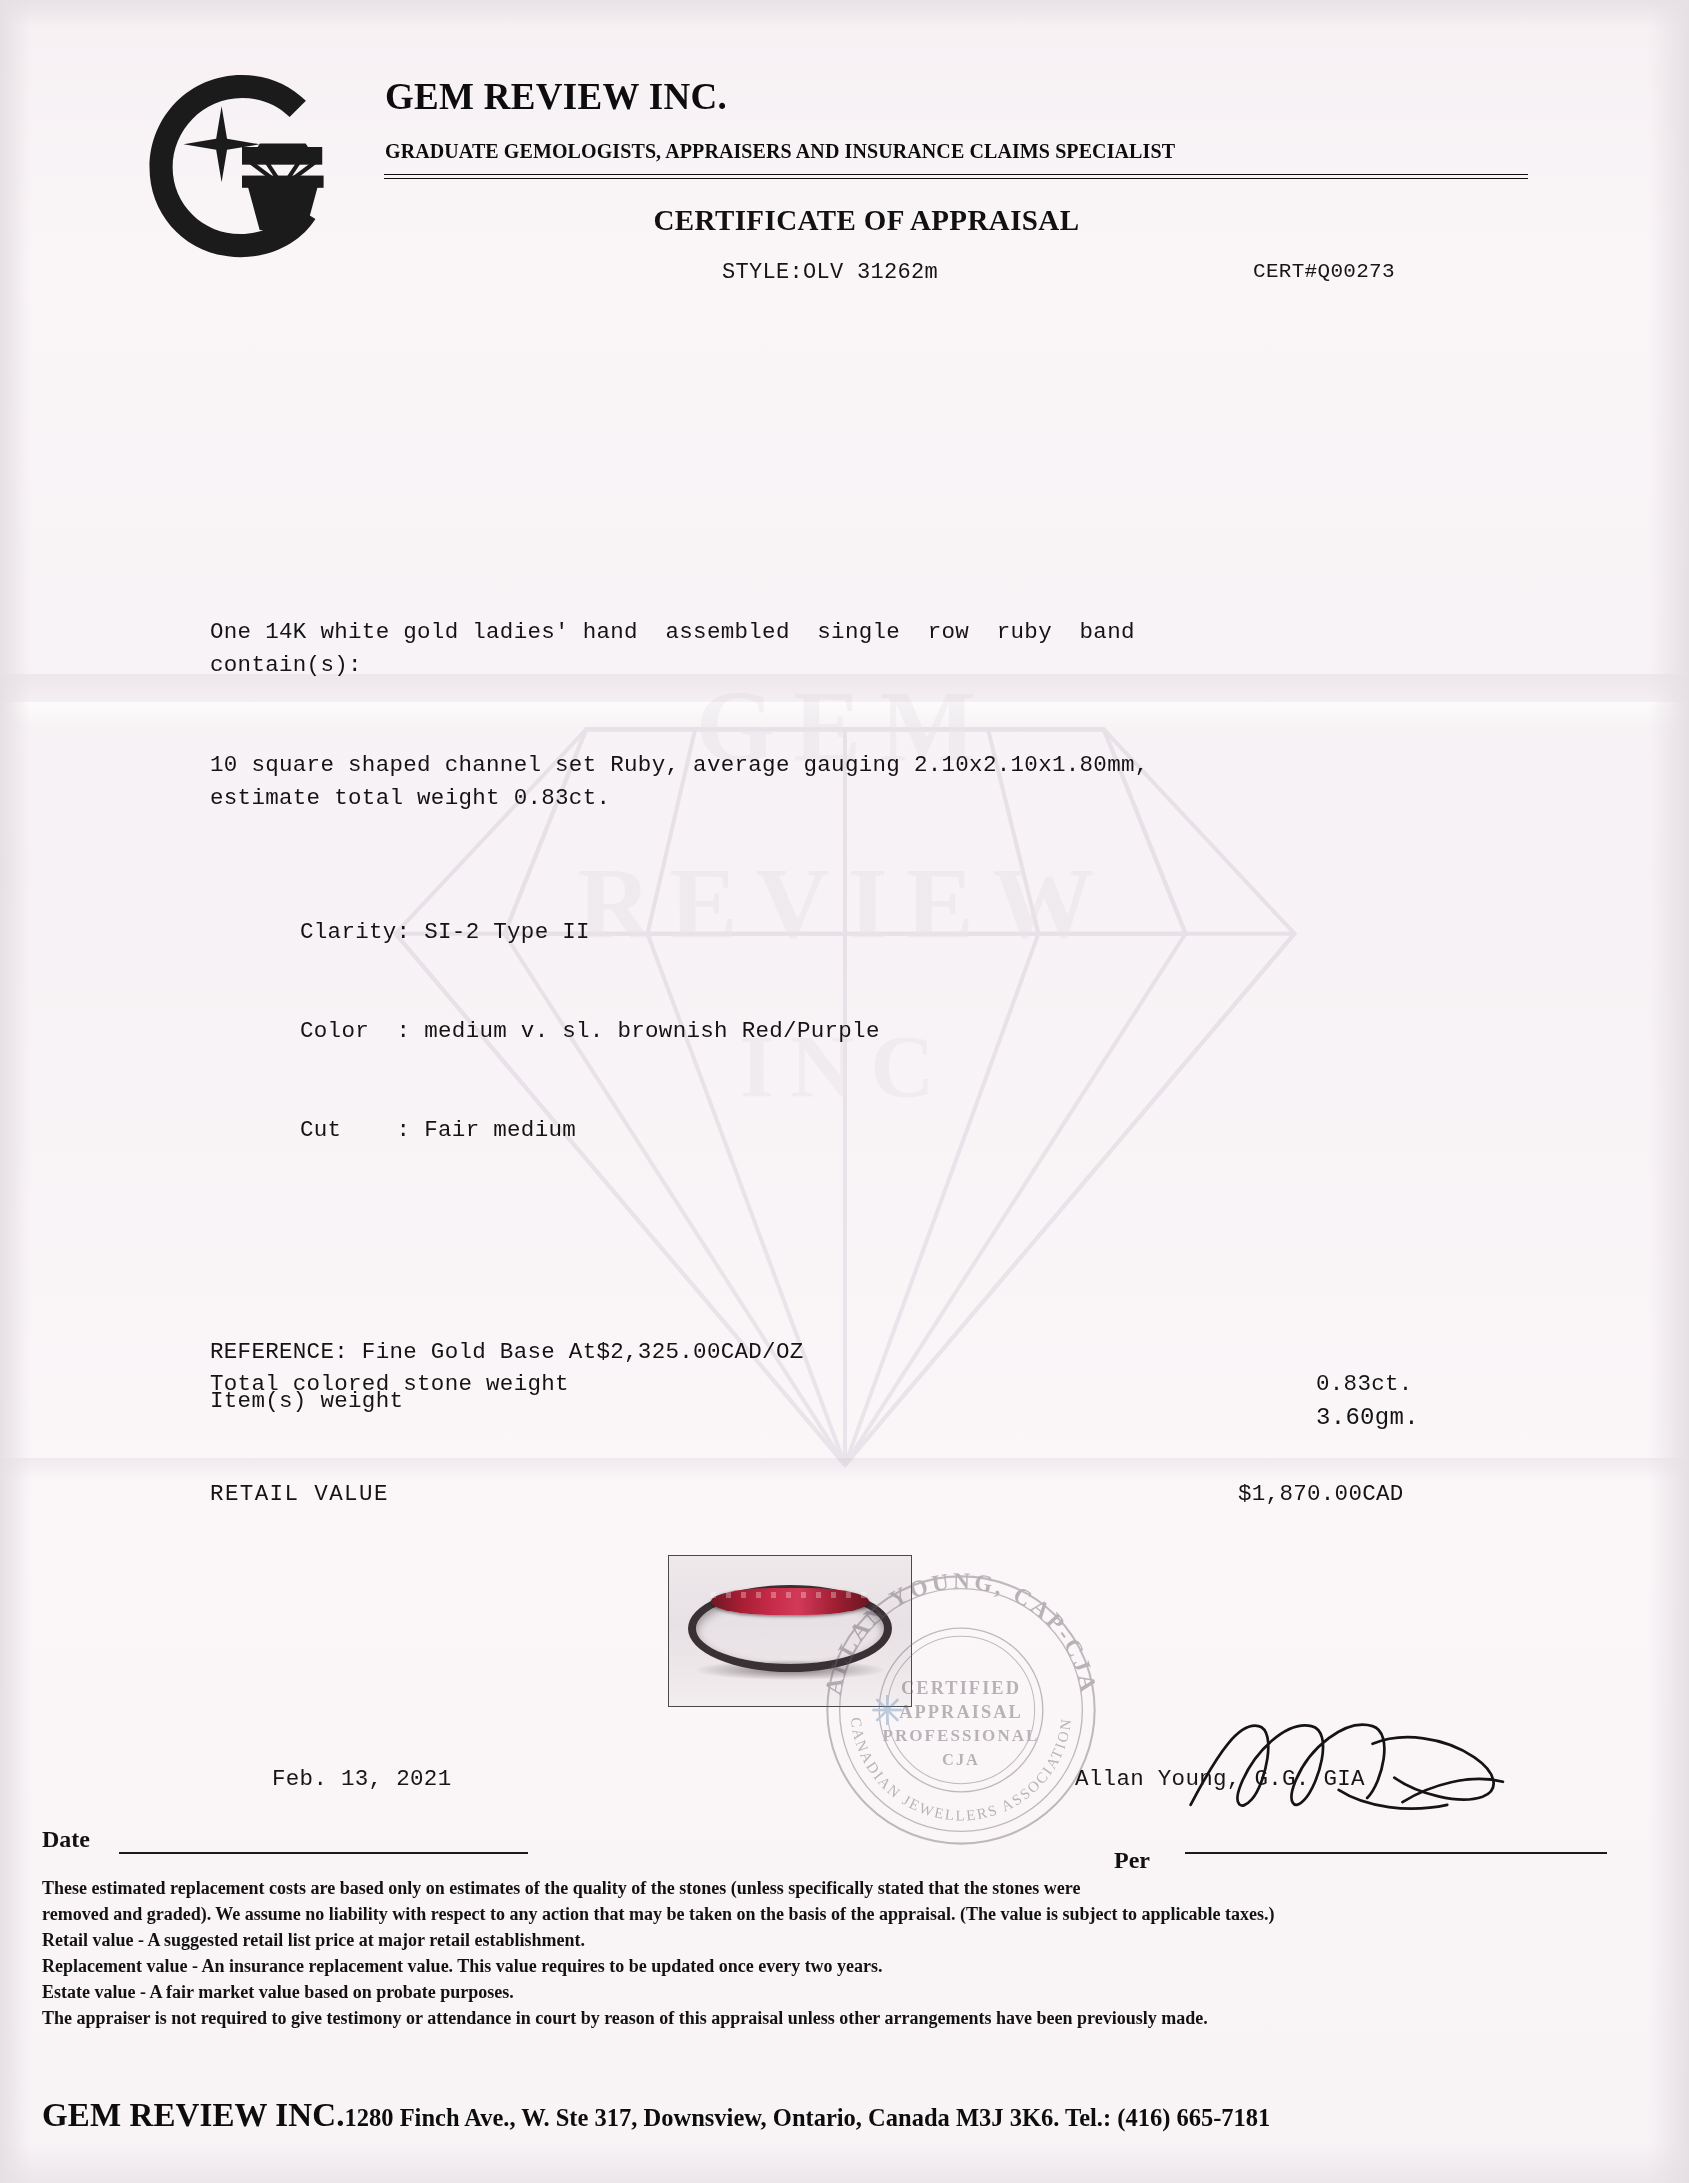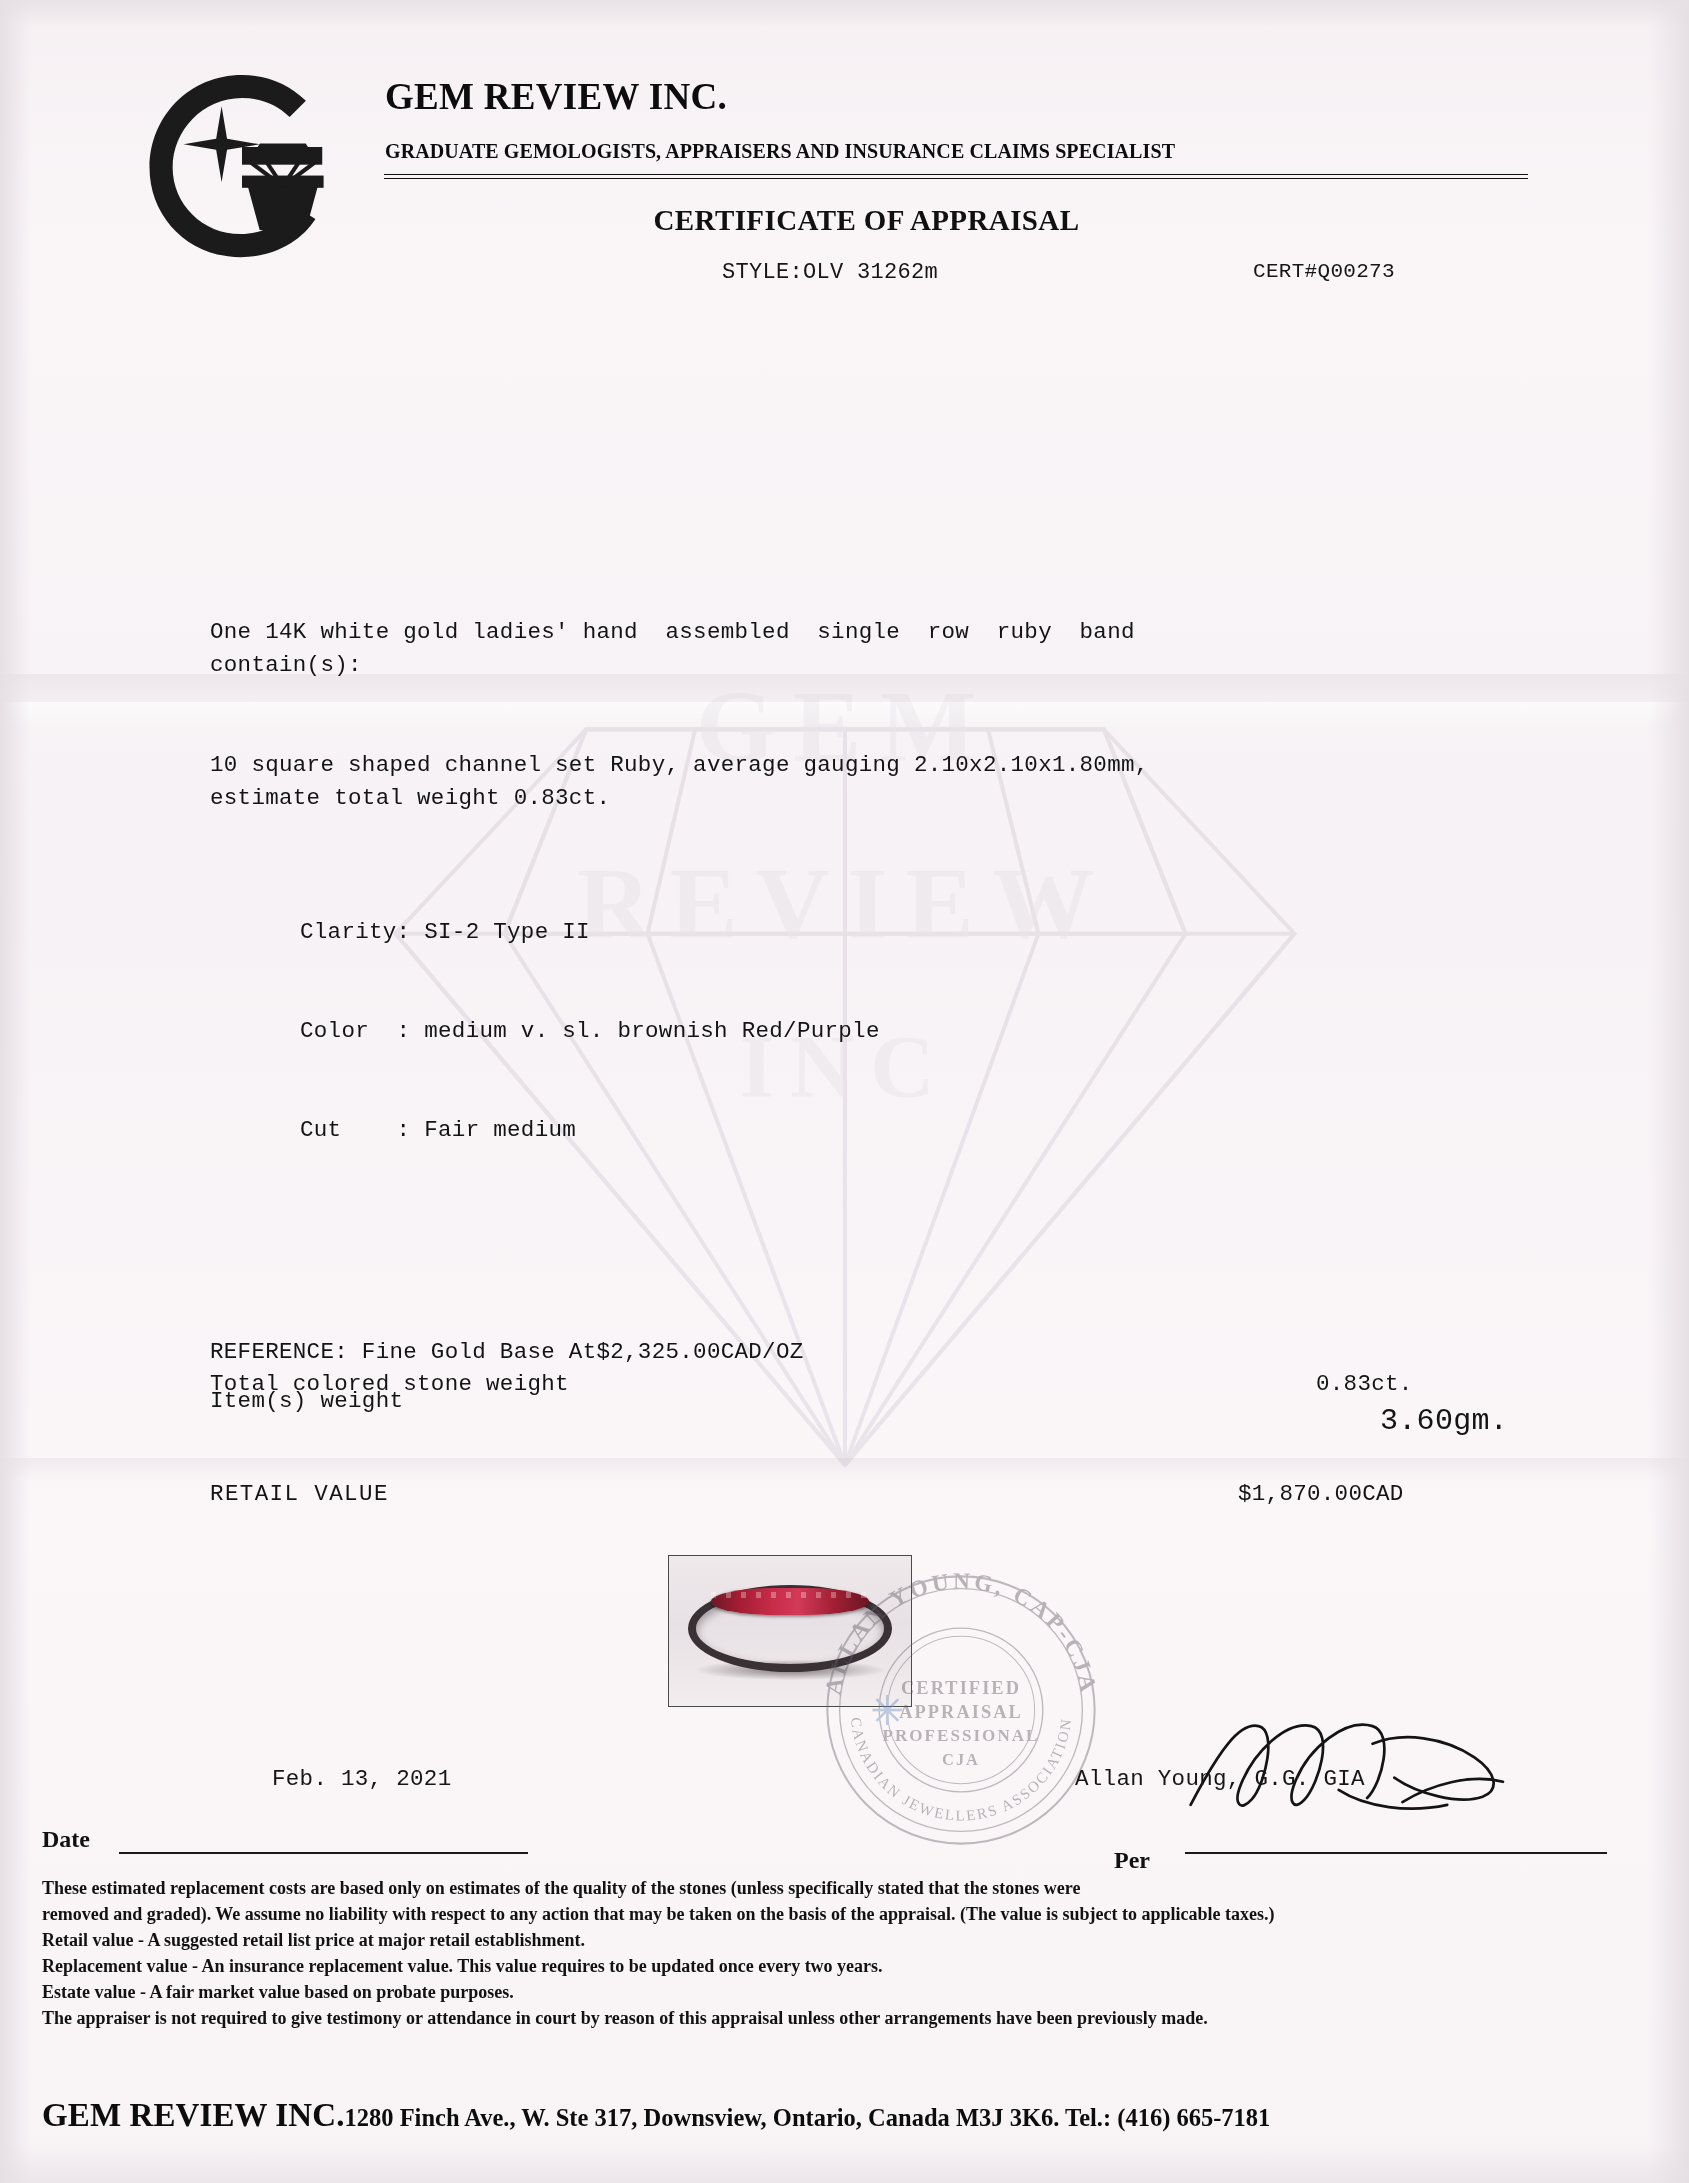--- a/index.html
+++ b/index.html
@@ -198,23 +198,23 @@
   }
   #weight-label-2 {
     position: absolute;
     left: 210px;
     top: 1388px;
     font-size: 22.5px;
     letter-spacing: 0.3px;
   }
   #weight-value-2 {
     position: absolute;
-    left: 1380px;
+    left: 1316px;
     top: 1404px;
-    font-size: 30px;
+    font-size: 24px;
     letter-spacing: 0.3px;
   }
 
   #retail-label {
     position: absolute;
     left: 210px;
     top: 1481px;
     font-size: 22.5px;
     letter-spacing: 1.4px;
   }

